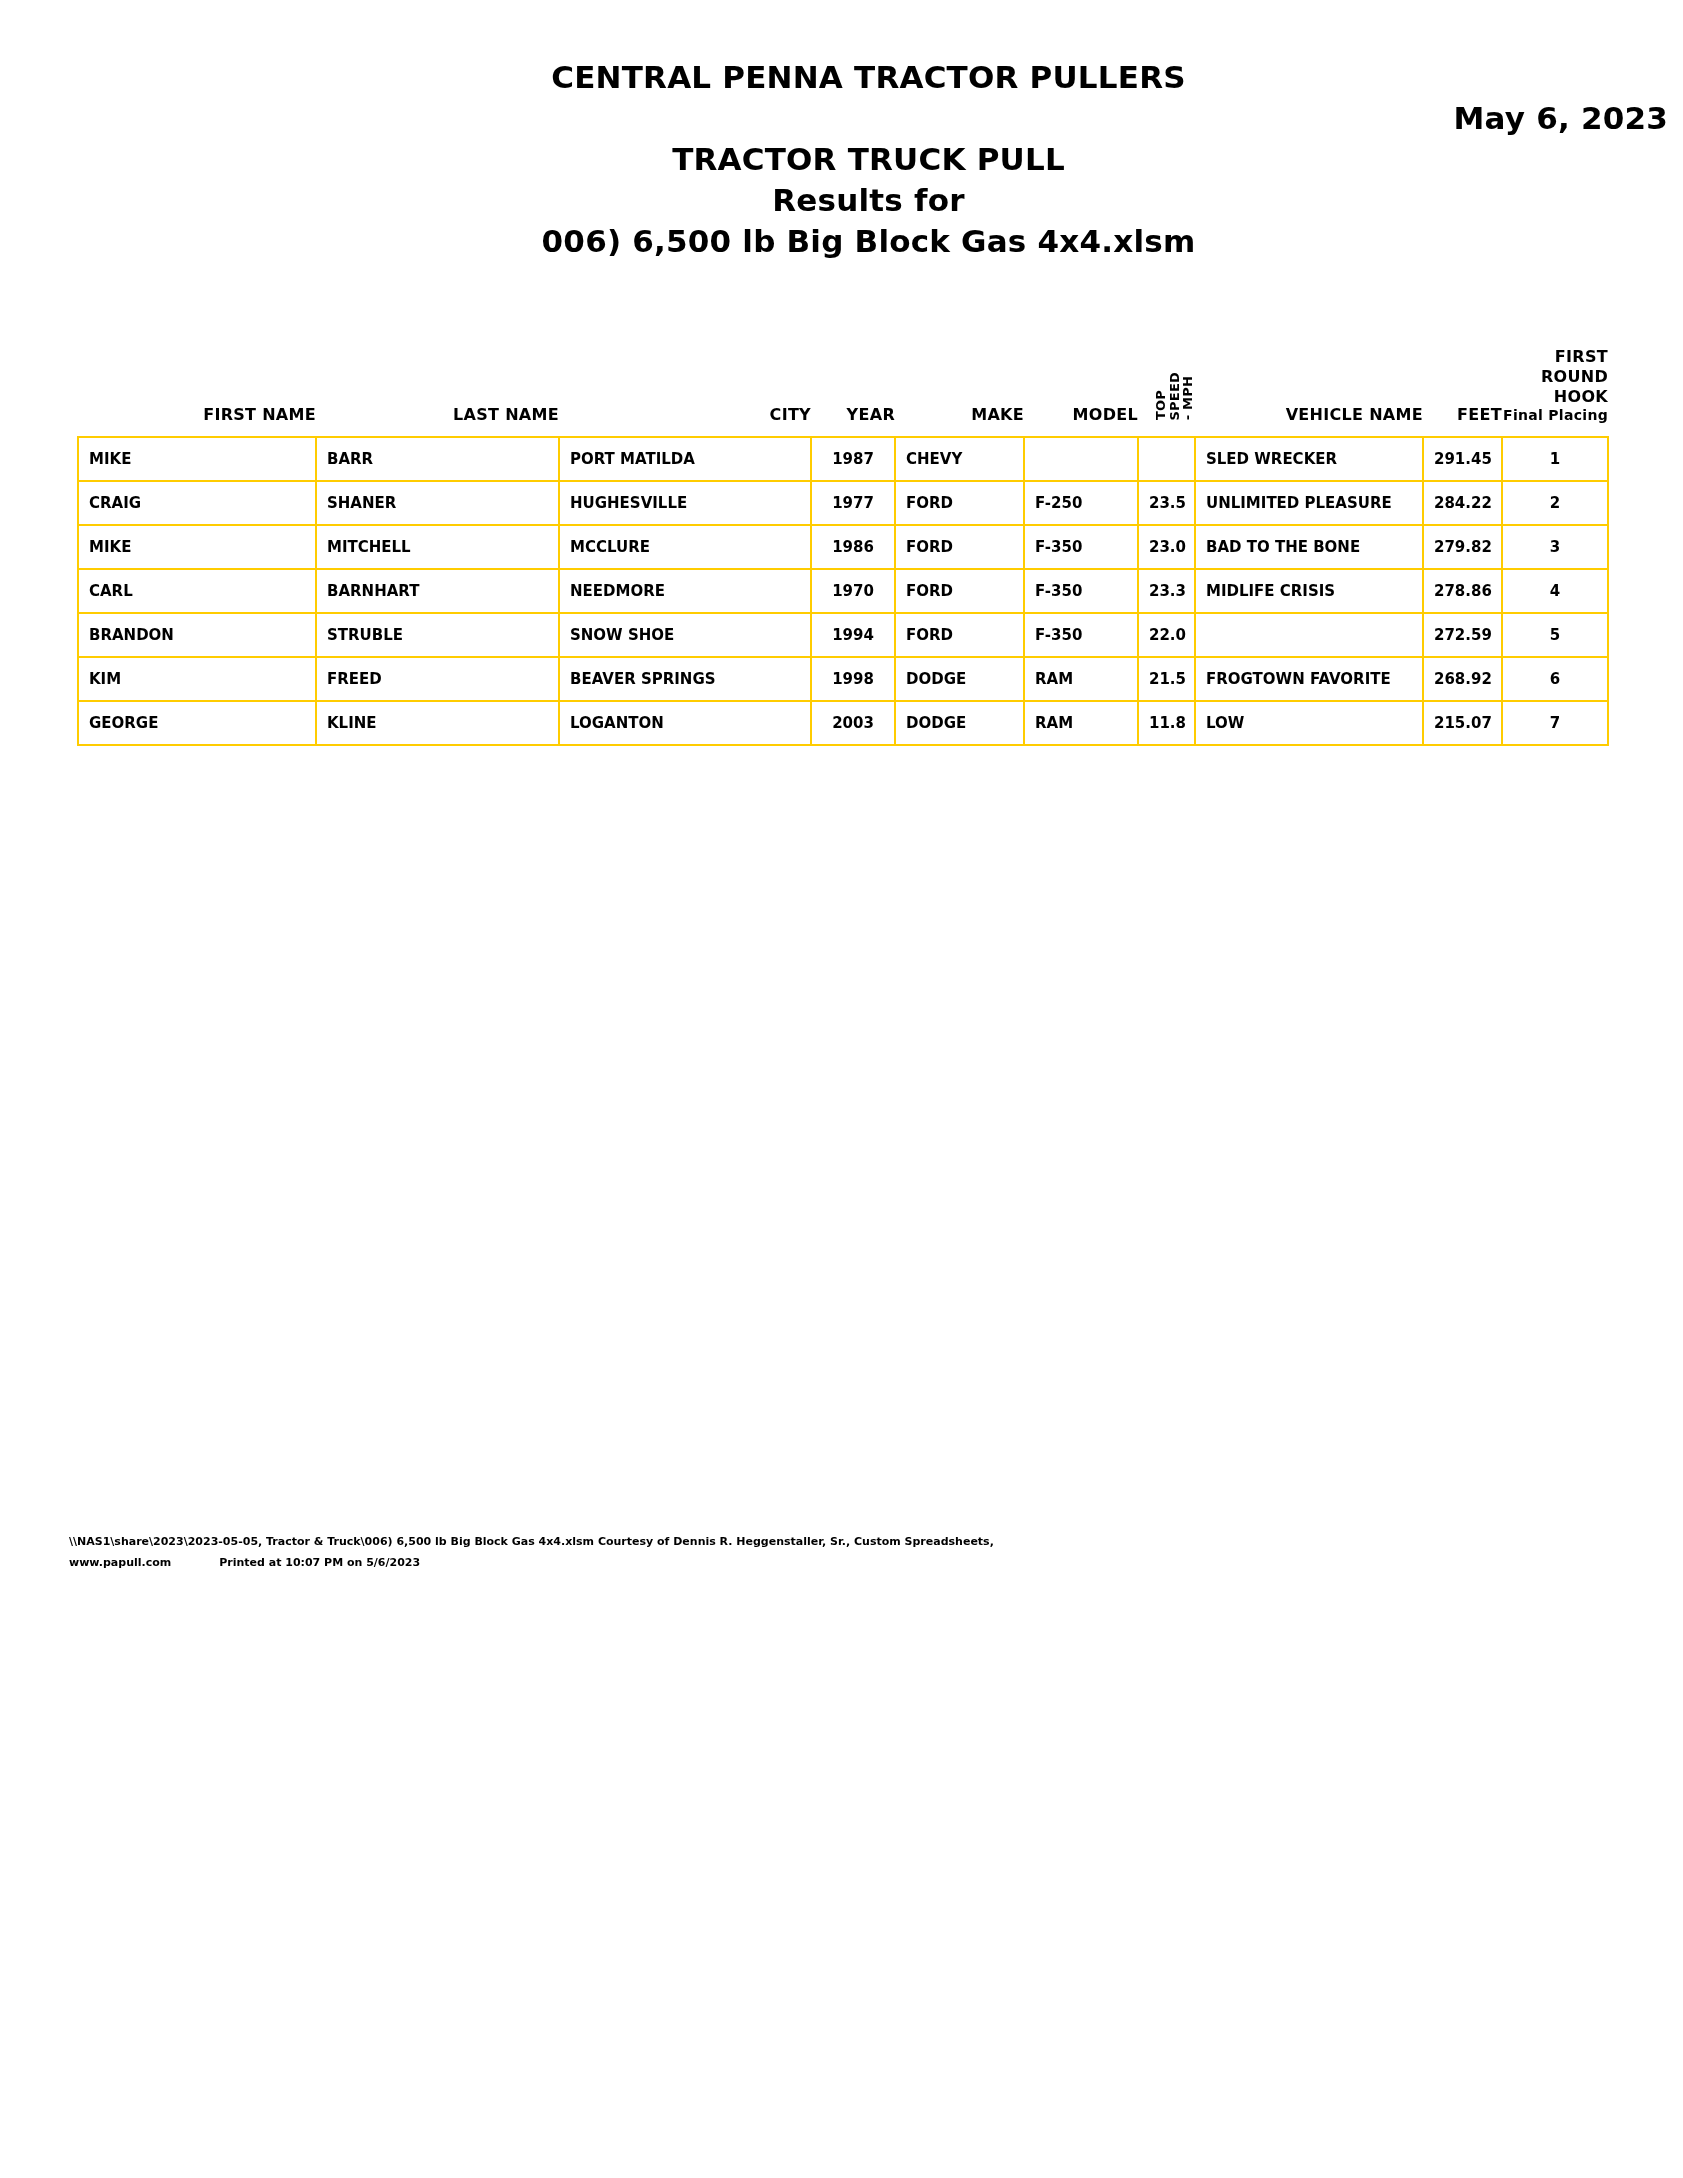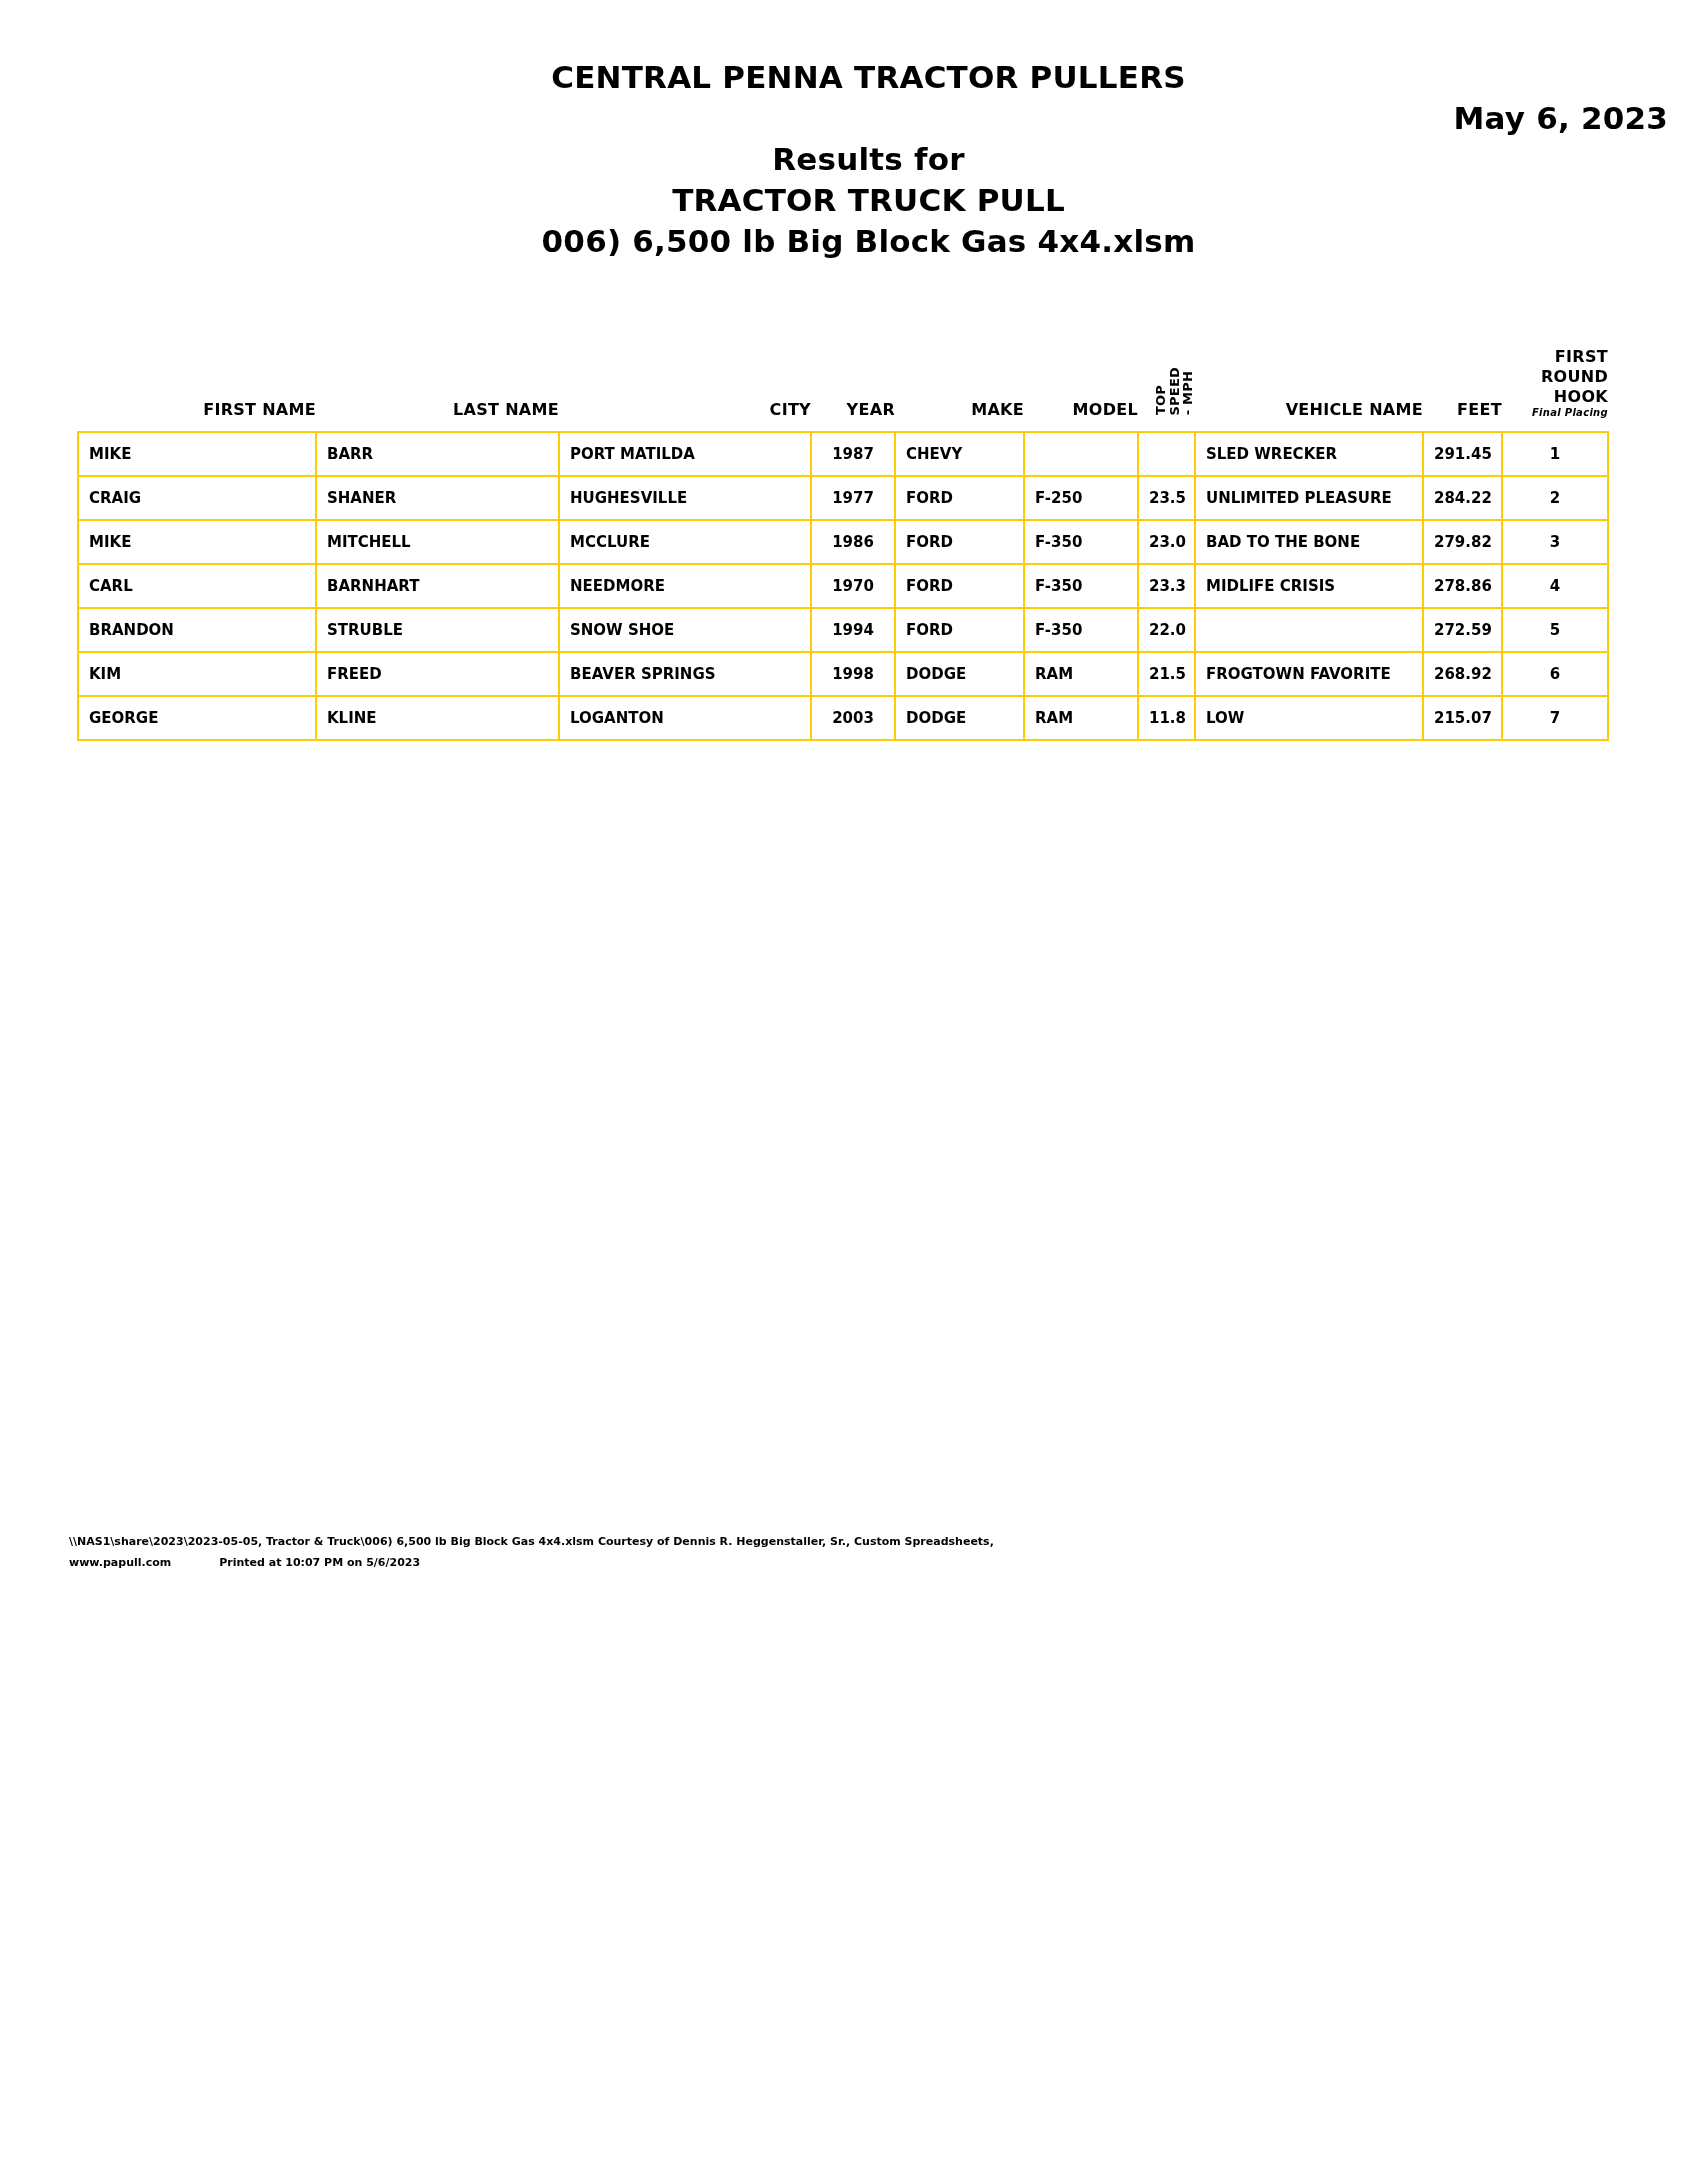--- a/index.html
+++ b/index.html
@@ -81,23 +81,22 @@
     font-size: 13px;
     line-height: 1.05;
     letter-spacing: 0.2px;
   }
   thead th.hdr-place {
     font-size: 11px;
     line-height: 1.25;
     padding-bottom: 10px;
   }
   thead th.hdr-place .sub {
-    font-size: 10px;
+    font-size: 14px;
     display: block;
-    font-style: italic;
   }
 
   table.results tbody td {
     border-top: 2px solid #ffcc00;
     border-bottom: 2px solid #ffcc00;
     border-left: 2px solid #ffcc00;
     border-right: 2px solid #ffcc00;
     height: 42px;
     padding: 0 10px;
     vertical-align: middle;
@@ -142,22 +141,22 @@
   .footer .line2 .spacer { display: inline-block; width: 48px; }
 </style>
 </head>
 <body>
 
 <div class="page">
 
   <div class="title-block">
     <div class="title-line l1">CENTRAL PENNA TRACTOR PULLERS</div>
     <div class="title-line l2">May 6, 2023</div>
+    <div class="title-line l3">TRACTOR TRUCK PULL</div>
     <div class="title-line l4">Results for</div>
-    <div class="title-line l3">TRACTOR TRUCK PULL</div>
     <div class="title-line l5">006) 6,500 lb Big Block Gas 4x4.xlsm</div>
   </div>
 
   <div class="table-wrap">
     <table class="results">
       <colgroup>
         <col class="w-first">
           <col class="w-last">
           <col class="w-city">
           <col class="w-year">

